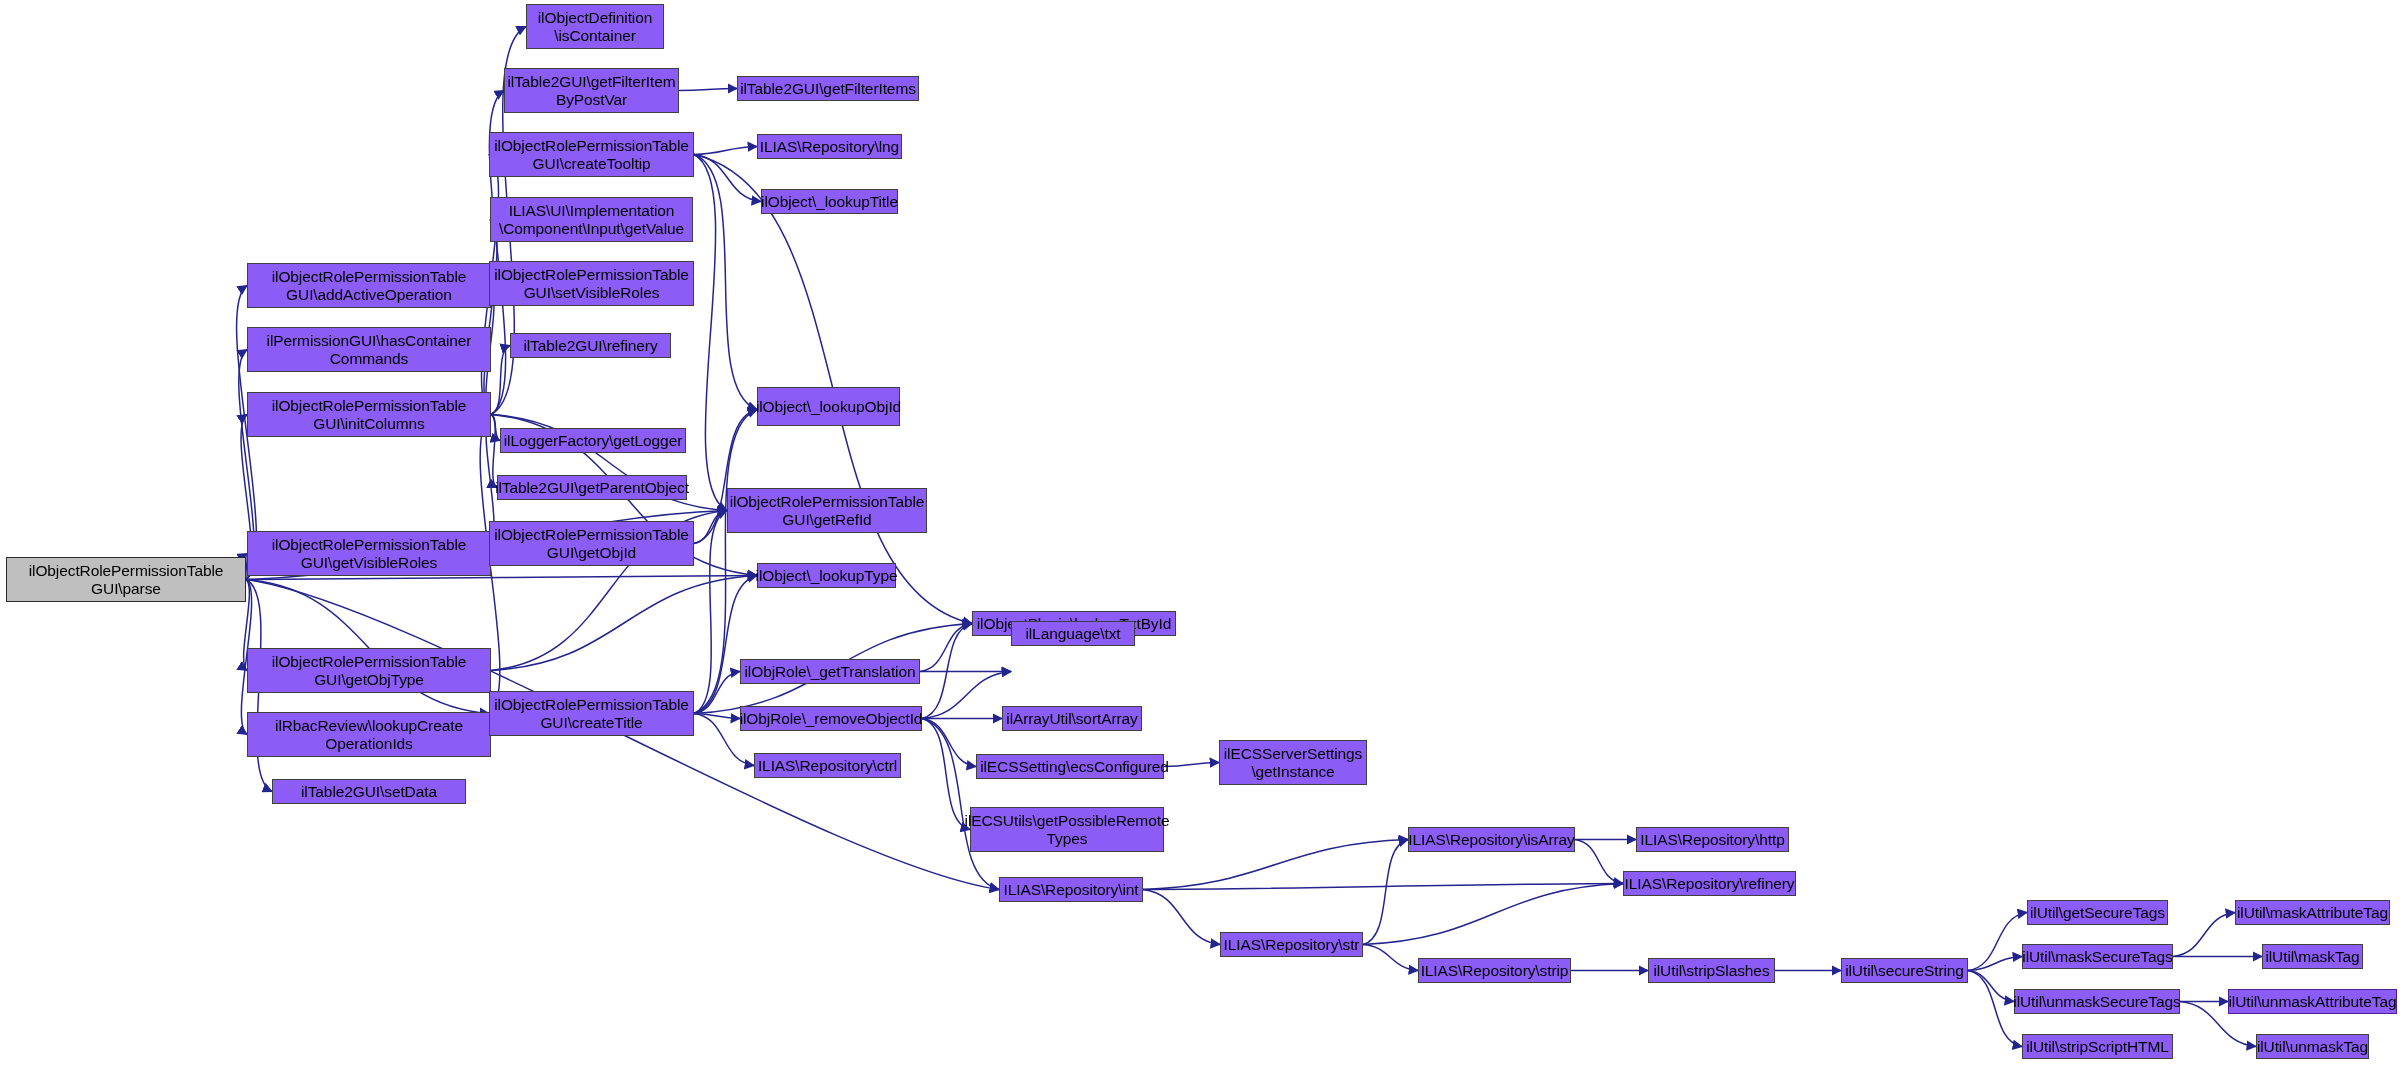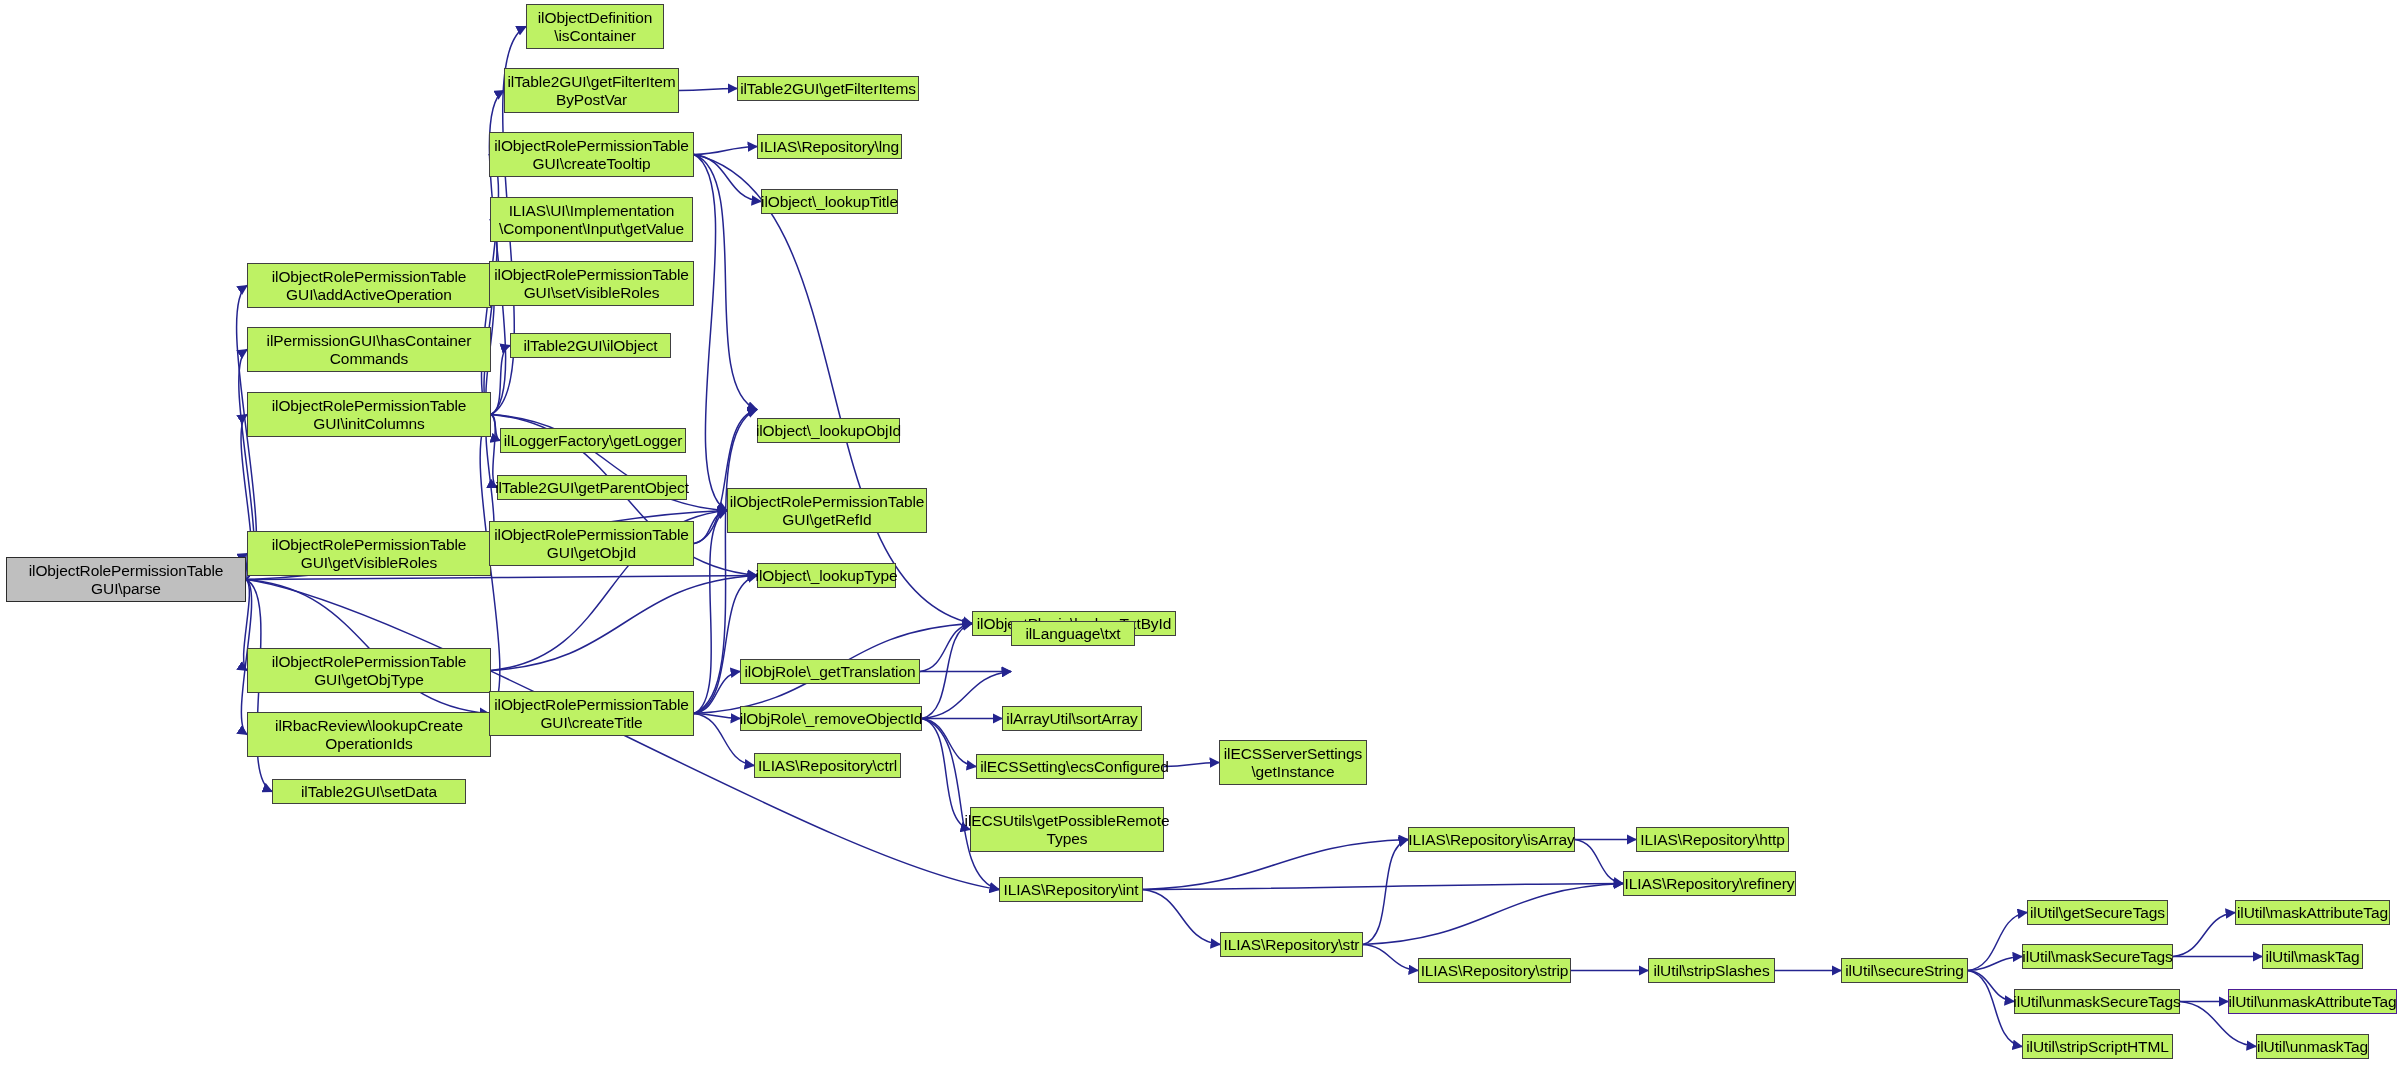--- a/index.html
+++ b/index.html
@@ -20,21 +20,21 @@
     left: 0;
     top: 0;
     width: 2404px;
     height: 1086px;
     pointer-events: none;
   }
   .node {
     position: absolute;
     box-sizing: border-box;
     border: 1px solid #404040;
-    background: #bef264;
+    background: #8b5cf6;
     color: #000000;
     font-size: 15.5px;
     line-height: 18px;
     display: flex;
     align-items: center;
     justify-content: center;
     text-align: center;
     white-space: pre-line;
     letter-spacing: -0.1px;
     z-index: 5;
@@ -146,31 +146,31 @@
       <div class="node" style="left: 526px; top: 4px; width: 138px; height: 45px;">ilObjectDefinition
 \isContainer</div>
       <div class="node" style="left: 504px; top: 68px; width: 175px; height: 45px;">ilTable2GUI\getFilterItem
 ByPostVar</div>
       <div class="node" style="left: 489px; top: 132px; width: 205px; height: 45px;">ilObjectRolePermissionTable
 GUI\createTooltip</div>
       <div class="node" style="left: 490px; top: 197px; width: 203px; height: 45px;">ILIAS\UI\Implementation
 \Component\Input\getValue</div>
       <div class="node" style="left: 489px; top: 261px; width: 205px; height: 45px;">ilObjectRolePermissionTable
 GUI\setVisibleRoles</div>
-      <div class="node" style="left: 510px; top: 333px; width: 161px; height: 25px;">ilTable2GUI\ilObject</div>
+      <div class="node" style="left: 510px; top: 333px; width: 161px; height: 25px;">ilTable2GUI\refinery</div>
       <div class="node" style="left: 500px; top: 428px; width: 186px; height: 25px;">ilLoggerFactory\getLogger</div>
       <div class="node" style="left: 497px; top: 475px; width: 190px; height: 25px;">ilTable2GUI\getParentObject</div>
       <div class="node" style="left: 489px; top: 521px; width: 205px; height: 45px;">ilObjectRolePermissionTable
 GUI\getObjId</div>
       <div class="node" style="left: 489px; top: 691px; width: 205px; height: 45px;">ilObjectRolePermissionTable
 GUI\createTitle</div>
       <div class="node" style="left: 737px; top: 76px; width: 182px; height: 25px;">ilTable2GUI\getFilterItems</div>
       <div class="node" style="left: 757px; top: 134px; width: 145px; height: 25px;">ILIAS\Repository\lng</div>
       <div class="node" style="left: 761px; top: 189px; width: 137px; height: 25px;">ilObject\_lookupTitle</div>
-      <div class="node" style="left: 757px; top: 418px; width: 143px; height: 25px;">ilObject\_lookupObjId</div>
+      <div class="node" style="left: 757px; top: 387px; width: 143px; height: 39px;">ilObject\_lookupObjId</div>
       <div class="node" style="left: 727px; top: 488px; width: 200px; height: 45px;">ilObjectRolePermissionTable
 GUI\getRefId</div>
       <div class="node" style="left: 757px; top: 563px; width: 139px; height: 25px;">ilObject\_lookupType</div>
       <div class="node" style="left: 740px; top: 659px; width: 180px; height: 25px;">ilObjRole\_getTranslation</div>
       <div class="node" style="left: 740px; top: 706px; width: 182px; height: 25px;">ilObjRole\_removeObjectId</div>
       <div class="node" style="left: 754px; top: 753px; width: 147px; height: 25px;">ILIAS\Repository\ctrl</div>
       <div class="node" style="left: 972px; top: 611px; width: 204px; height: 25px;">ilObjectPlugin\lookupTxtById</div>
       <div class="node" style="left: 1011px; top: 621px; width: 124px; height: 25px;">ilLanguage\txt</div>
       <div class="node" style="left: 1002px; top: 706px; width: 140px; height: 25px;">ilArrayUtil\sortArray</div>
       <div class="node" style="left: 976px; top: 754px; width: 188px; height: 25px; padding-left: 9px;">ilECSSetting\ecsConfigured</div>

